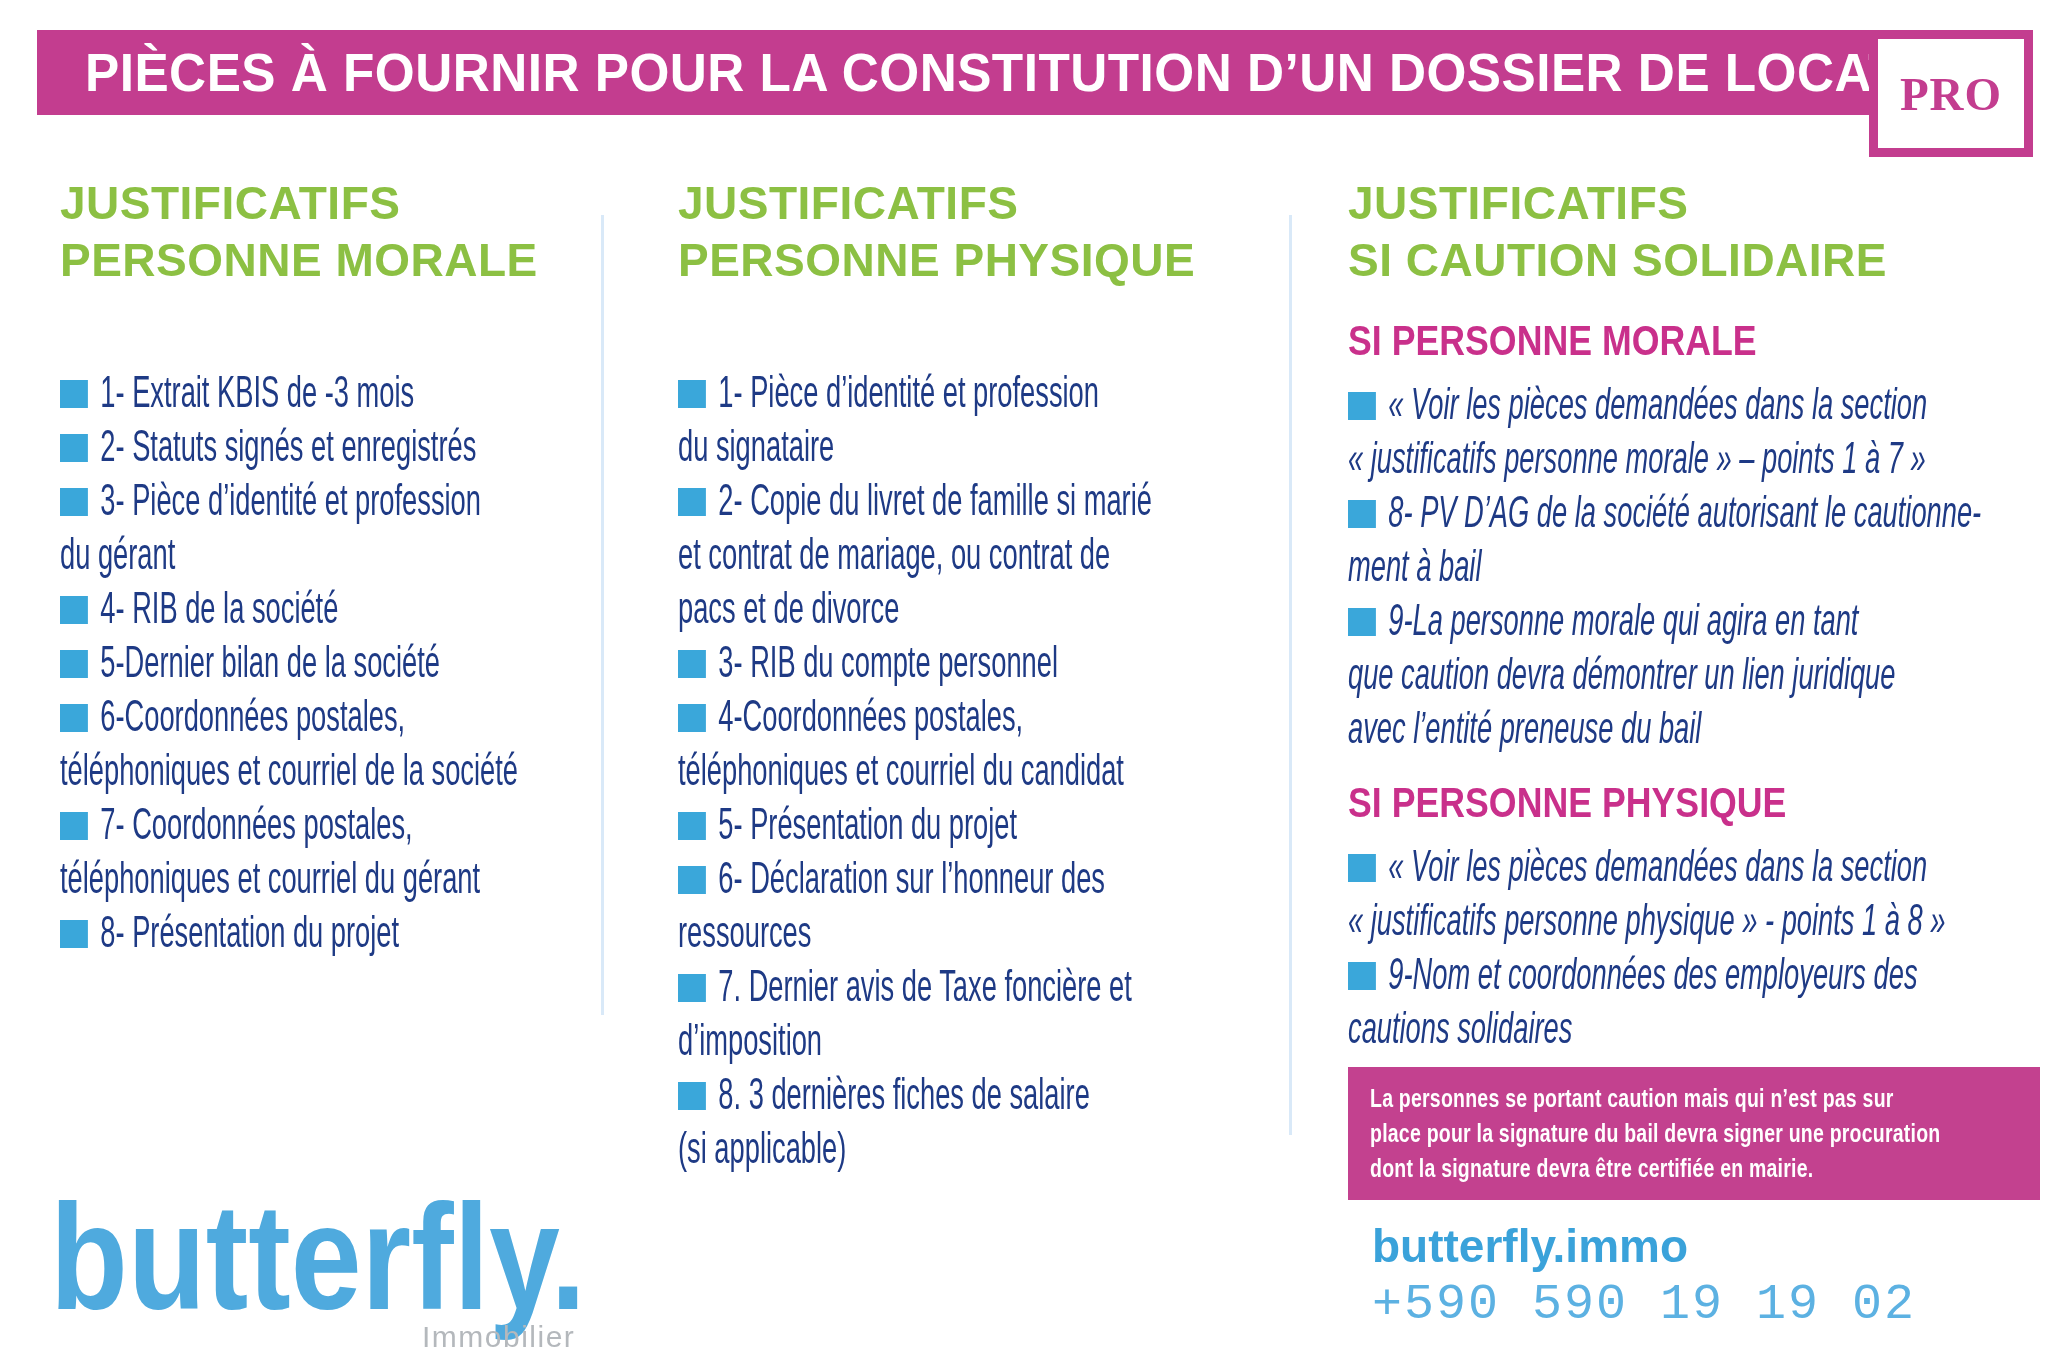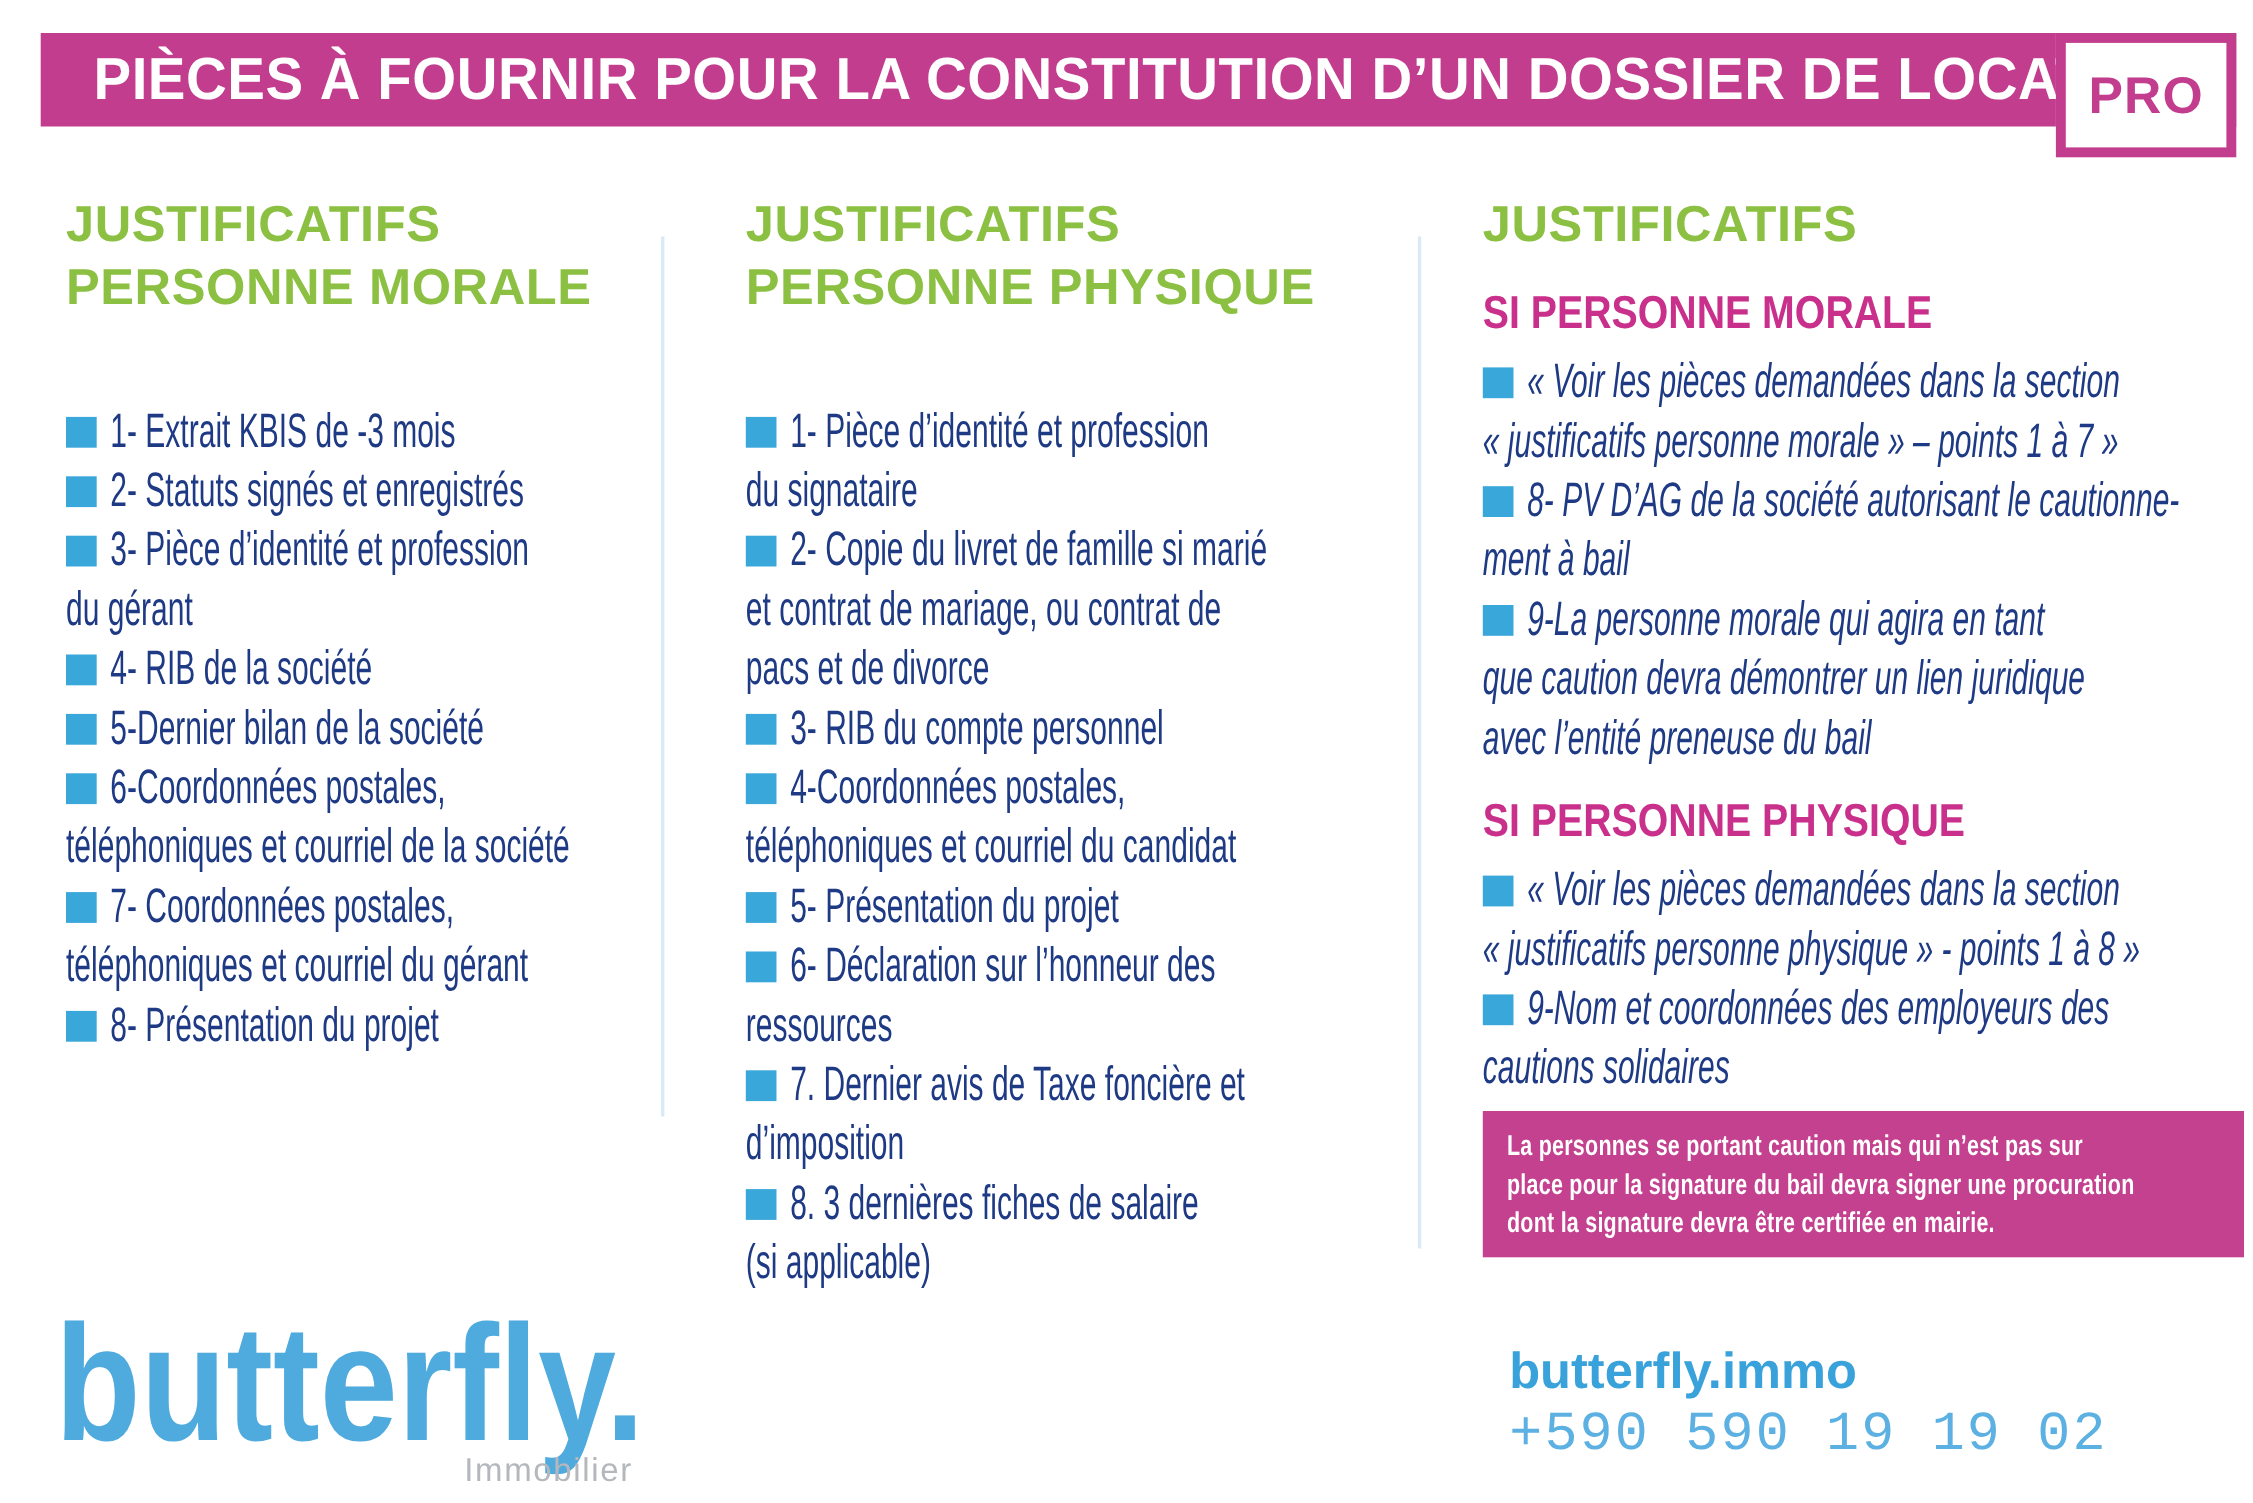--- a/index.html
+++ b/index.html
@@ -4,22 +4,22 @@
 <style>
   html,body{margin:0;padding:0;background:#ffffff;}
   .page{position:relative;width:2048px;height:1366px;background:#ffffff;overflow:hidden;
         font-family:"Liberation Sans", sans-serif;}
 
   
   .header-bar{position:absolute;left:37px;top:30px;width:1996px;height:85px;background:#c33d8f;}
   .header-title{position:absolute;left:48px;top:0;height:85px;line-height:85px;
                 color:#ffffff;font-weight:bold;font-size:54px;letter-spacing:.5px;
                 transform:scaleX(.95);transform-origin:0 50%;white-space:nowrap;}
-  .pro-badge{position:absolute;left:1869px;top:30px;width:164px;height:113px;background:#ffffff;
-             border:9px solid #c33d8f;box-sizing:border-box;display:flex;align-items:center;justify-content:center;}
+  .pro-badge{position:absolute;left:1869px;top:30px;width:164px;height:127px;background:#ffffff;
+             border:9px solid #c33d8f;box-sizing:border-box;display:flex;align-items:center;justify-content:center;font-family:Liberation Serif, serif;}
   .pro-badge span{color:#c33d8f;font-weight:bold;font-size:47px;letter-spacing:1px;}
 
   
   .col{position:absolute;top:175px;}
   .col-1{left:60px;width:545px;}
   .col-2{left:678px;width:612px;}
   .col-3{left:1348px;width:672px;}
   .col-title{color:#8cc043;font-weight:bold;font-size:46px;line-height:57px;letter-spacing:.5px;}
   .divider{position:absolute;width:3px;background:#d9e9f8;}
   .divider-1{left:601px;top:215px;height:800px;}
@@ -106,20 +106,21 @@
       <div class="item"><span class="sq"></span><span class="itxt">7. Dernier avis de Taxe foncière et
 d’imposition</span></div>
       <div class="item"><span class="sq"></span><span class="itxt">8. 3 dernières fiches de salaire
 (si applicable)</span></div>
     </div>
   </div>
 
   <div class="col col-3">
     <div class="col-title">
       <div>JUSTIFICATIFS</div>
+      <div>SI CAUTION SOLIDAIRE</div>
     </div>
 
     <div class="subhead subhead-1">SI PERSONNE MORALE</div>
     <div class="sec-items">
       <div class="item"><span class="sq"></span><span class="itxt">« Voir les pièces demandées dans la section
 « justificatifs personne morale » – points 1 à 7 »</span></div>
       <div class="item"><span class="sq"></span><span class="itxt">8- PV D’AG de la société autorisant le cautionne-
 ment à bail</span></div>
       <div class="item"><span class="sq"></span><span class="itxt">9-La personne morale qui agira en tant
 que caution devra démontrer un lien juridique

